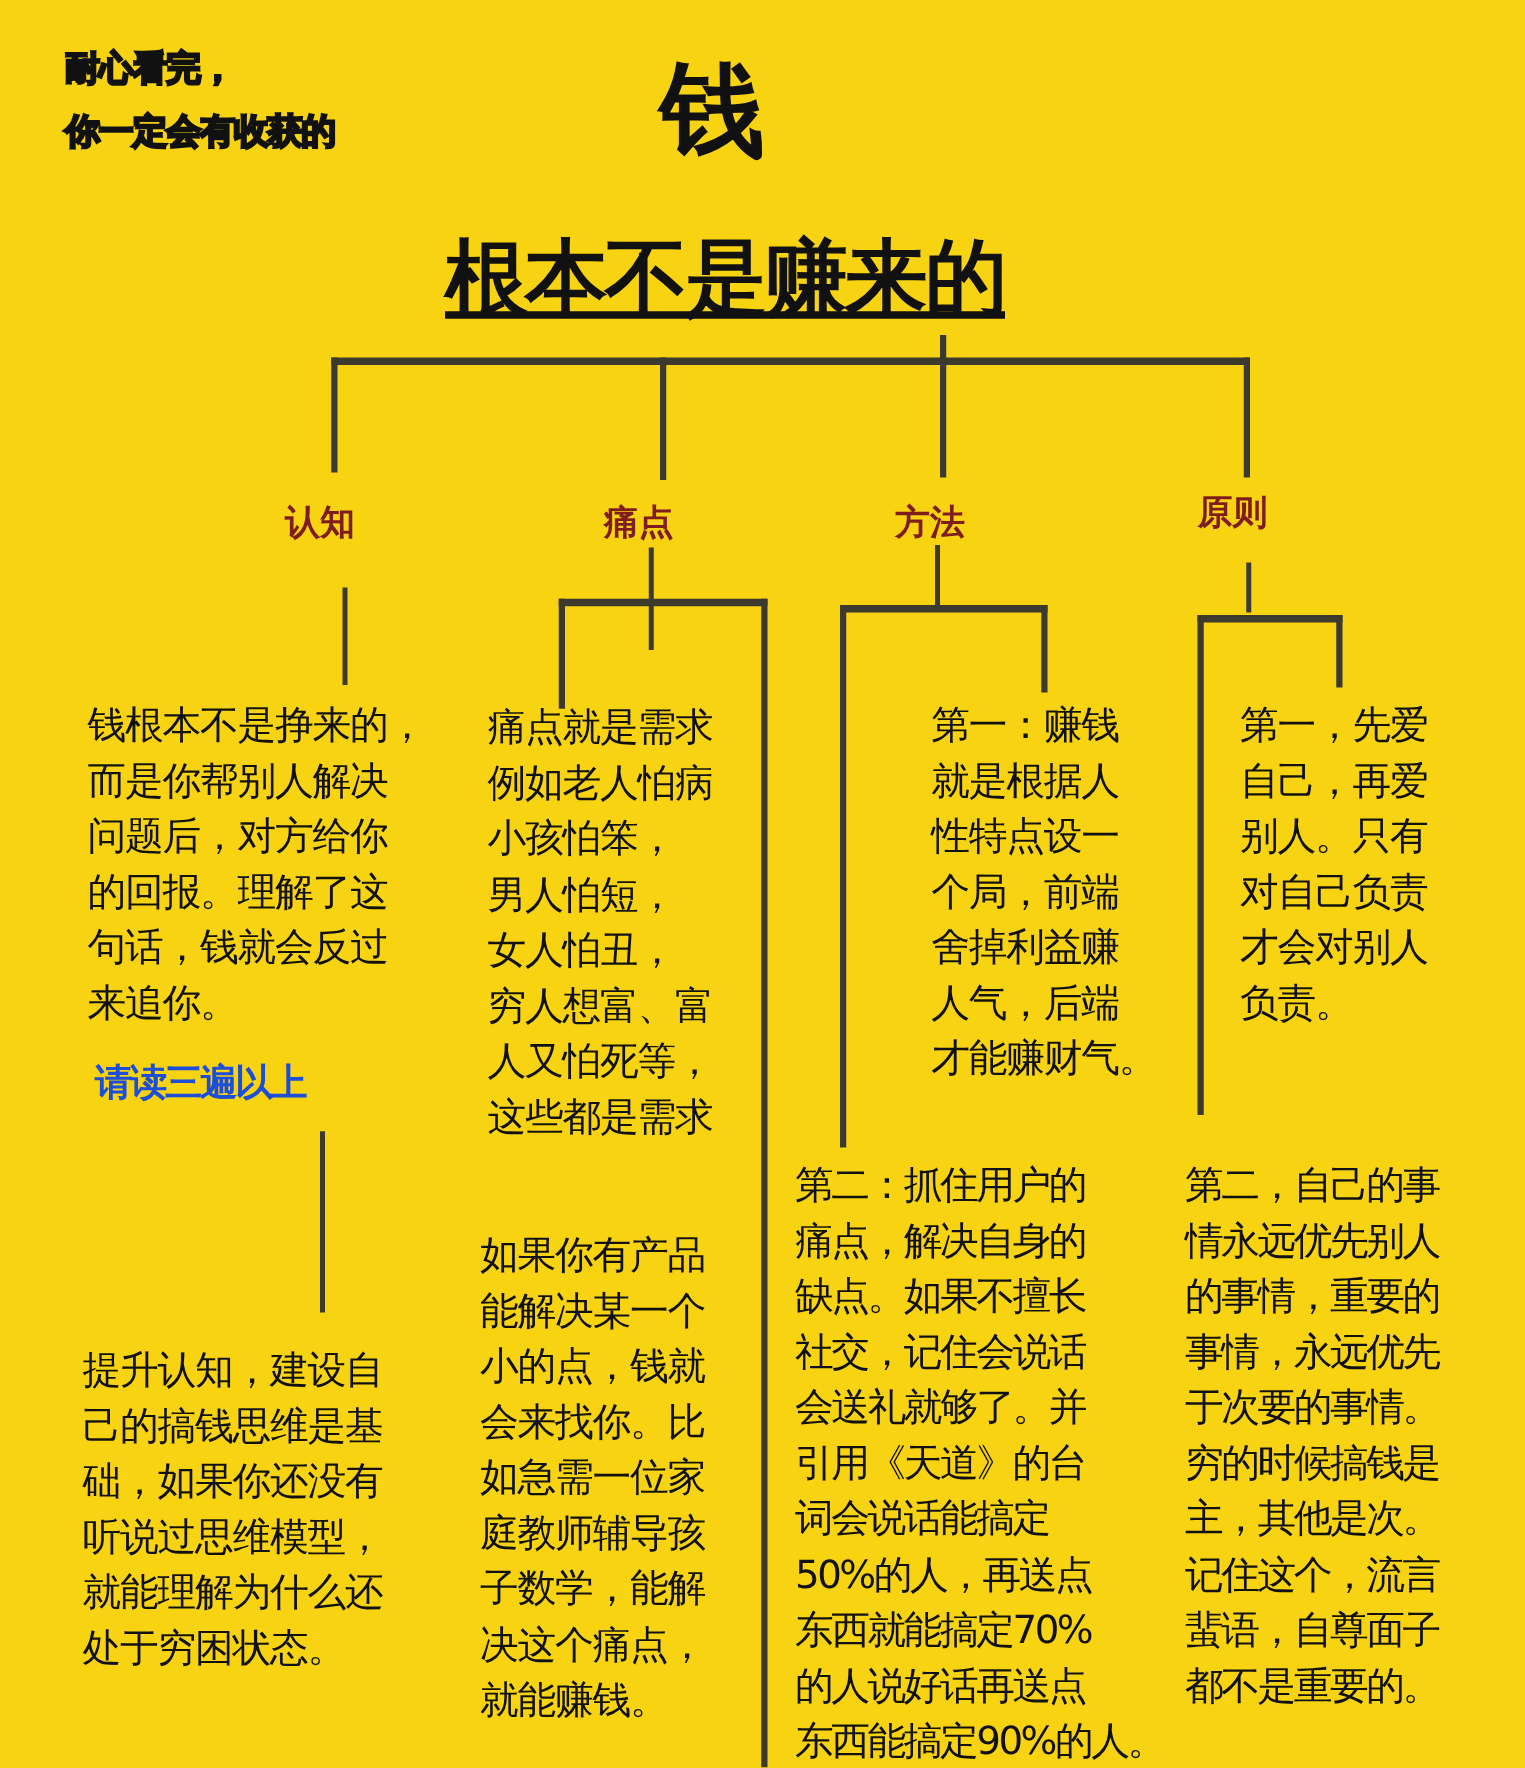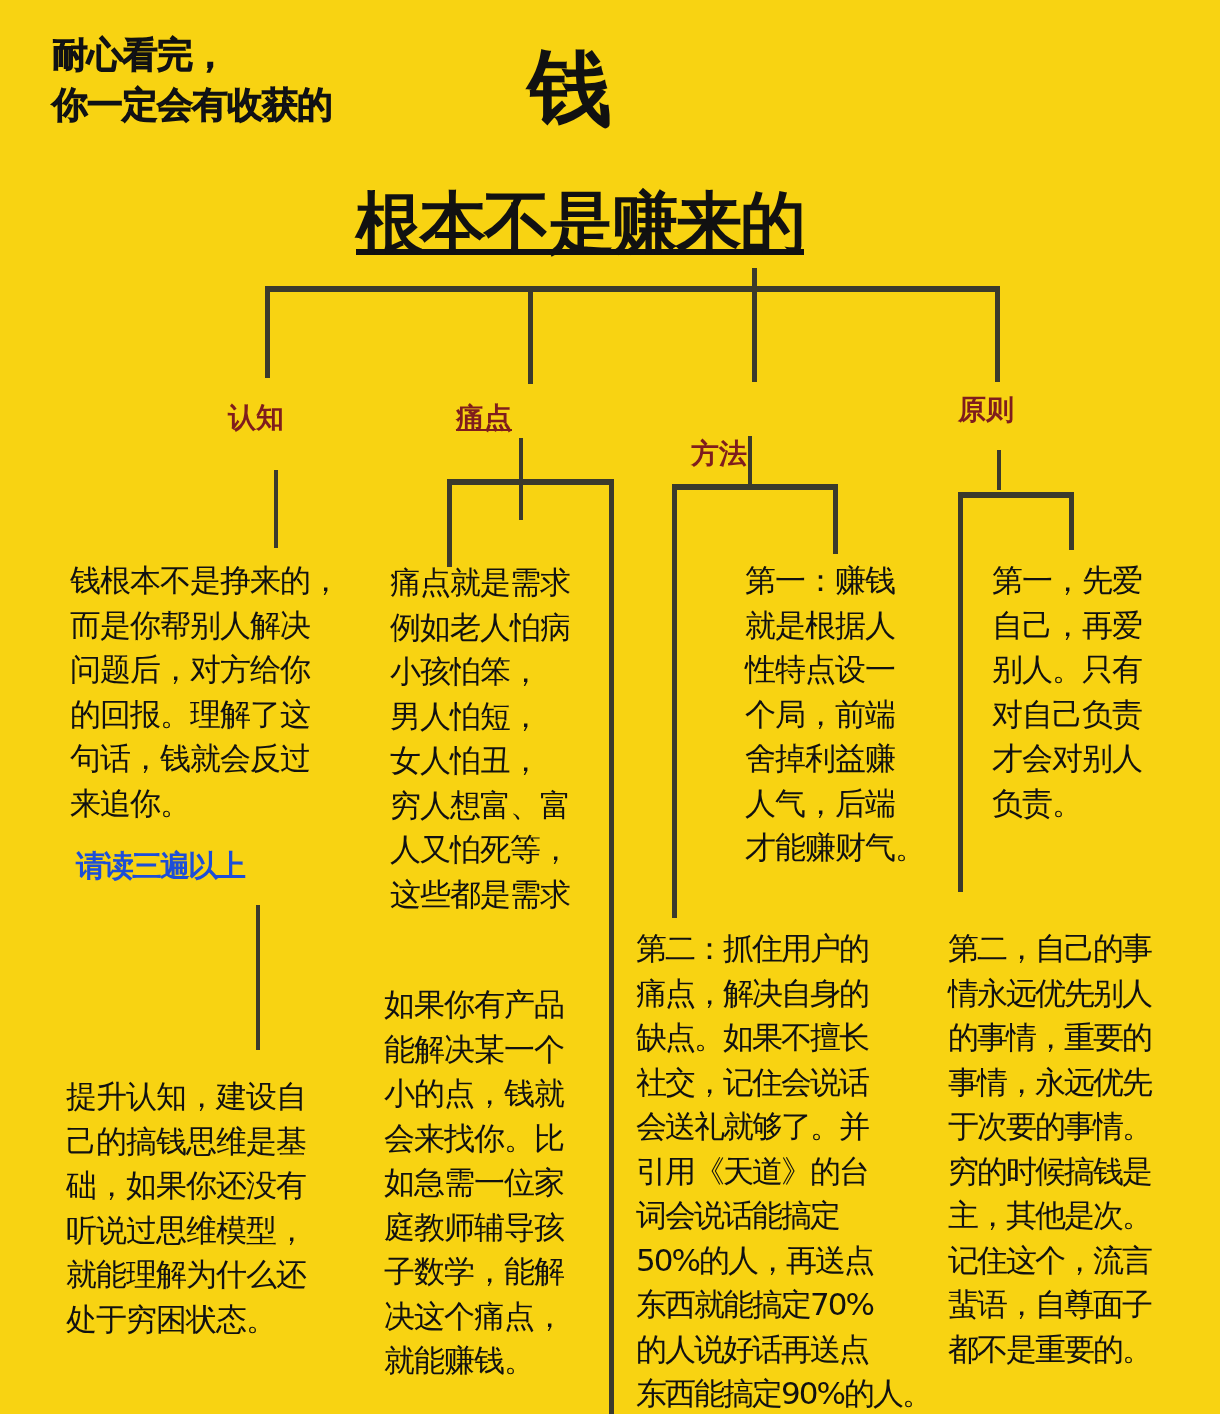--- a/index.html
+++ b/index.html
@@ -12,24 +12,24 @@
       background: #F8D312;
       position: relative;
       overflow: hidden;
       font-family: "DejaVu Sans", "Liberation Sans", sans-serif;
       color: #111111;
     }
     .abs { position: absolute; }
     .header-note {
       left: 52px;
       top: 30px;
-      font-size: 36px;
+      font-size: 28px;
       line-height: 50px;
-      font-weight: normal;
-      color: #0f172a;
+      font-weight: bold;
+      color: #a21caf;
       -webkit-text-stroke: 2px #111;
       letter-spacing: -1px;
     }
     .title-main {
       left: 528px;
       top: 38px;
       font-size: 84px;
       line-height: 100px;
       font-weight: bold;
       color: #111;
@@ -80,22 +80,22 @@
 <div class="abs title-sub">根本不是赚来的</div>
 
 <div class="line" style="left:752px; top:268px; width:5px; height:24px;"></div>
 <div class="line" style="left:265px; top:286px; width:735px; height:6px;"></div>
 <div class="line" style="left:265px; top:286px; width:5px; height:92px;"></div>
 <div class="line" style="left:528px; top:286px; width:5px; height:98px;"></div>
 <div class="line" style="left:752px; top:286px; width:5px; height:96px;"></div>
 <div class="line" style="left:995px; top:286px; width:5px; height:96px;"></div>
 
 <div class="abs branch-label" style="left:228px; top:398px;">认知</div>
-<div class="abs branch-label" style="left:456px; top:398px;text-decoration:underline;">痛点</div>
-<div class="abs branch-label" style="left:691px; top:398px;margin-top:36px;">方法</div>
+<div class="abs branch-label" style="left:483px; top:398px;">痛点</div>
+<div class="abs branch-label" style="left:716px; top:398px;">方法</div>
 <div class="abs branch-label" style="left:958px; top:390px;">原则</div>
 
 <div class="line" style="left:274px; top:470px; width:4px; height:78px;"></div>
 <div class="line" style="left:256px; top:905px; width:4px; height:145px;"></div>
 
 <div class="line" style="left:519px; top:438px; width:4px; height:82px;"></div>
 <div class="line" style="left:447px; top:479px; width:167px; height:6px;"></div>
 <div class="line" style="left:447px; top:479px; width:5px; height:88px;"></div>
 <div class="line" style="left:609px; top:479px; width:5px; height:935px;"></div>
 

